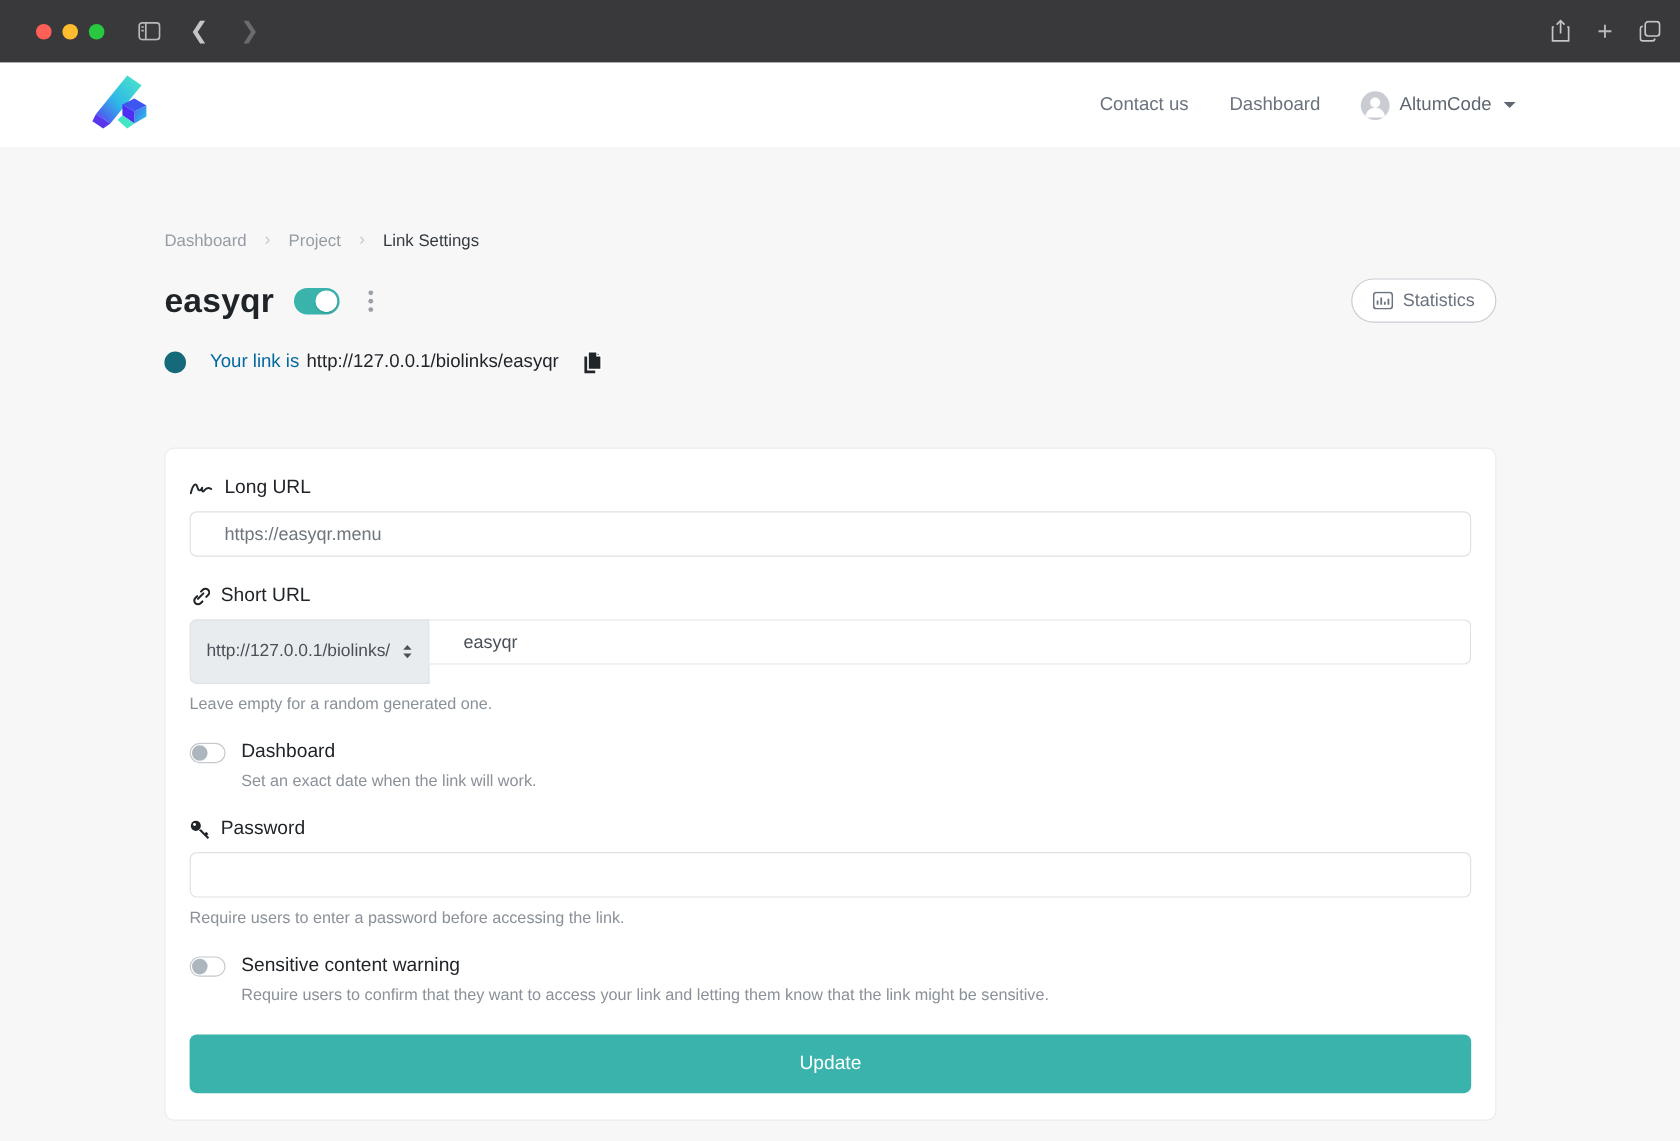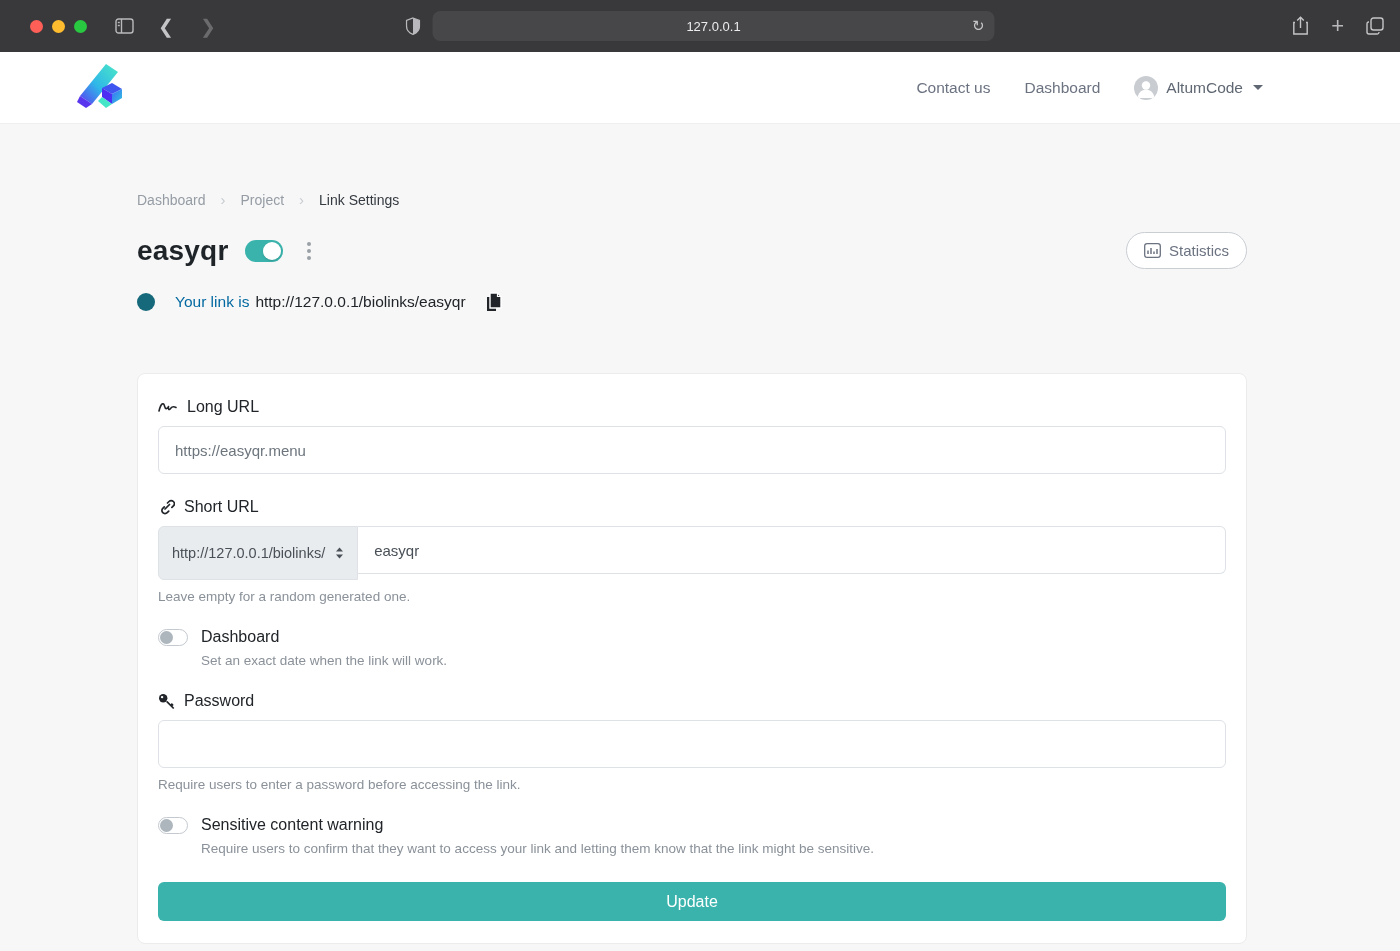--- a/index.html
+++ b/index.html
@@ -82,22 +82,22 @@
   .copy-btn { margin-left:18px; cursor:pointer; display:flex; }
 
   
   .card {
     margin-top:60px; background:#ffffff; border:1px solid #ececec; border-radius:8px;
     padding:24px 20px 22px 20px;
   }
   .field-label { display:flex; align-items:center; gap:9px; font-size:16px; color:#212529; margin-bottom:10px; }
   .field-label svg { flex:0 0 auto; }
   .text-input {
-    width:100%; height:48px; border:1px solid #dee2e6; border-radius:6px;
-    padding:0 16px; font-size:15px; color:#6d757d; background:#fff; outline:none;
+    width:100%; height:38px; border:1px solid #dee2e6; border-radius:6px;
+    padding:0 28px; font-size:15px; color:#6d757d; background:#fff; outline:none;
     font-family:"Liberation Sans","DejaVu Sans",sans-serif;
   }
   .text-input.dark { color:#495057; }
   .section { margin-top:24px; }
   .input-group { display:flex; width:100%; }
   .ig-select {
     display:flex; align-items:center; gap:10px; background:#e9ecef;
     border:1px solid #dee2e6; border-radius:6px 0 0 6px; padding:0 13px;
     height:54px; font-size:14.5px; color:#495057; cursor:pointer; white-space:nowrap;
   }
@@ -110,21 +110,21 @@
     border:1px solid #c3c9cf; position:relative; cursor:pointer; flex:0 0 auto;
   }
   .switch-sm .knob {
     width:13px; height:13px; border-radius:50%; background:#adb5bd;
     position:absolute; top:1px; left:1px;
   }
   .toggle-label { font-size:16px; color:#212529; }
   .toggle-help { margin-left:43px; margin-top:7px; font-size:13.5px; color:#8a9199; }
 
   .update-btn {
-    margin-top:26px; width:100%; height:39px; border:none; border-radius:6px;
+    margin-top:26px; width:100%; height:49px; border:none; border-radius:6px;
     background:#3ab3ac; color:#ffffff; font-size:16px; cursor:pointer;
     font-family:"Liberation Sans","DejaVu Sans",sans-serif;
   }
 </style>
 </head>
 <body>
 
 <div class="chrome">
   <div class="traffic">
     <span class="tl-red"></span>
@@ -135,32 +135,20 @@
     <svg width="19" height="16" viewBox="0 0 19 16" fill="none" stroke="#b9b9bd" stroke-width="1.4">
       <rect x="1" y="1" width="17" height="14" rx="2.5"></rect>
       <line x1="6.5" y1="1" x2="6.5" y2="15"></line>
       <line x1="2.8" y1="4.5" x2="4.8" y2="4.5"></line>
       <line x1="2.8" y1="7.5" x2="4.8" y2="7.5"></line>
     </svg>
   </div>
   <div class="nav-arrows">
     <span class="chrome-icon arrow-back">❮</span>
     <span class="chrome-icon arrow-fwd">❯</span>
-  </div>
-  <div class="urlbar-wrap">
-    <span class="chrome-icon shield">
-      <svg width="15" height="18" viewBox="0 0 15 18">
-        <path d="M7.5 1 L14 3.4 V9 C14 13.4 11.2 16 7.5 17.3 C3.8 16 1 13.4 1 9 V3.4 Z" fill="none" stroke="#b9b9bd" stroke-width="1.3"></path>
-        <path d="M7.5 1 L14 3.4 V9 C14 13.4 11.2 16 7.5 17.3 Z" fill="#b9b9bd"></path>
-      </svg>
-    </span>
-    <div class="urlbar">
-      <span>127.0.0.1</span>
-      <span class="reload">↻</span>
-    </div>
   </div>
   <div class="chrome-right">
     <span class="chrome-icon">
       <svg width="17" height="20" viewBox="0 0 17 20" fill="none" stroke="#c5c5c8" stroke-width="1.4">
         <path d="M3 7 H1.8 V18.5 H15.2 V7 H14" transform="translate(0,-0.5)"></path>
         <line x1="8.5" y1="1.5" x2="8.5" y2="12"></line>
         <path d="M5.2 4.5 L8.5 1.2 L11.8 4.5"></path>
       </svg>
     </span>
     <span class="chrome-icon" style="font-size:22px; font-weight:300;">+</span>

